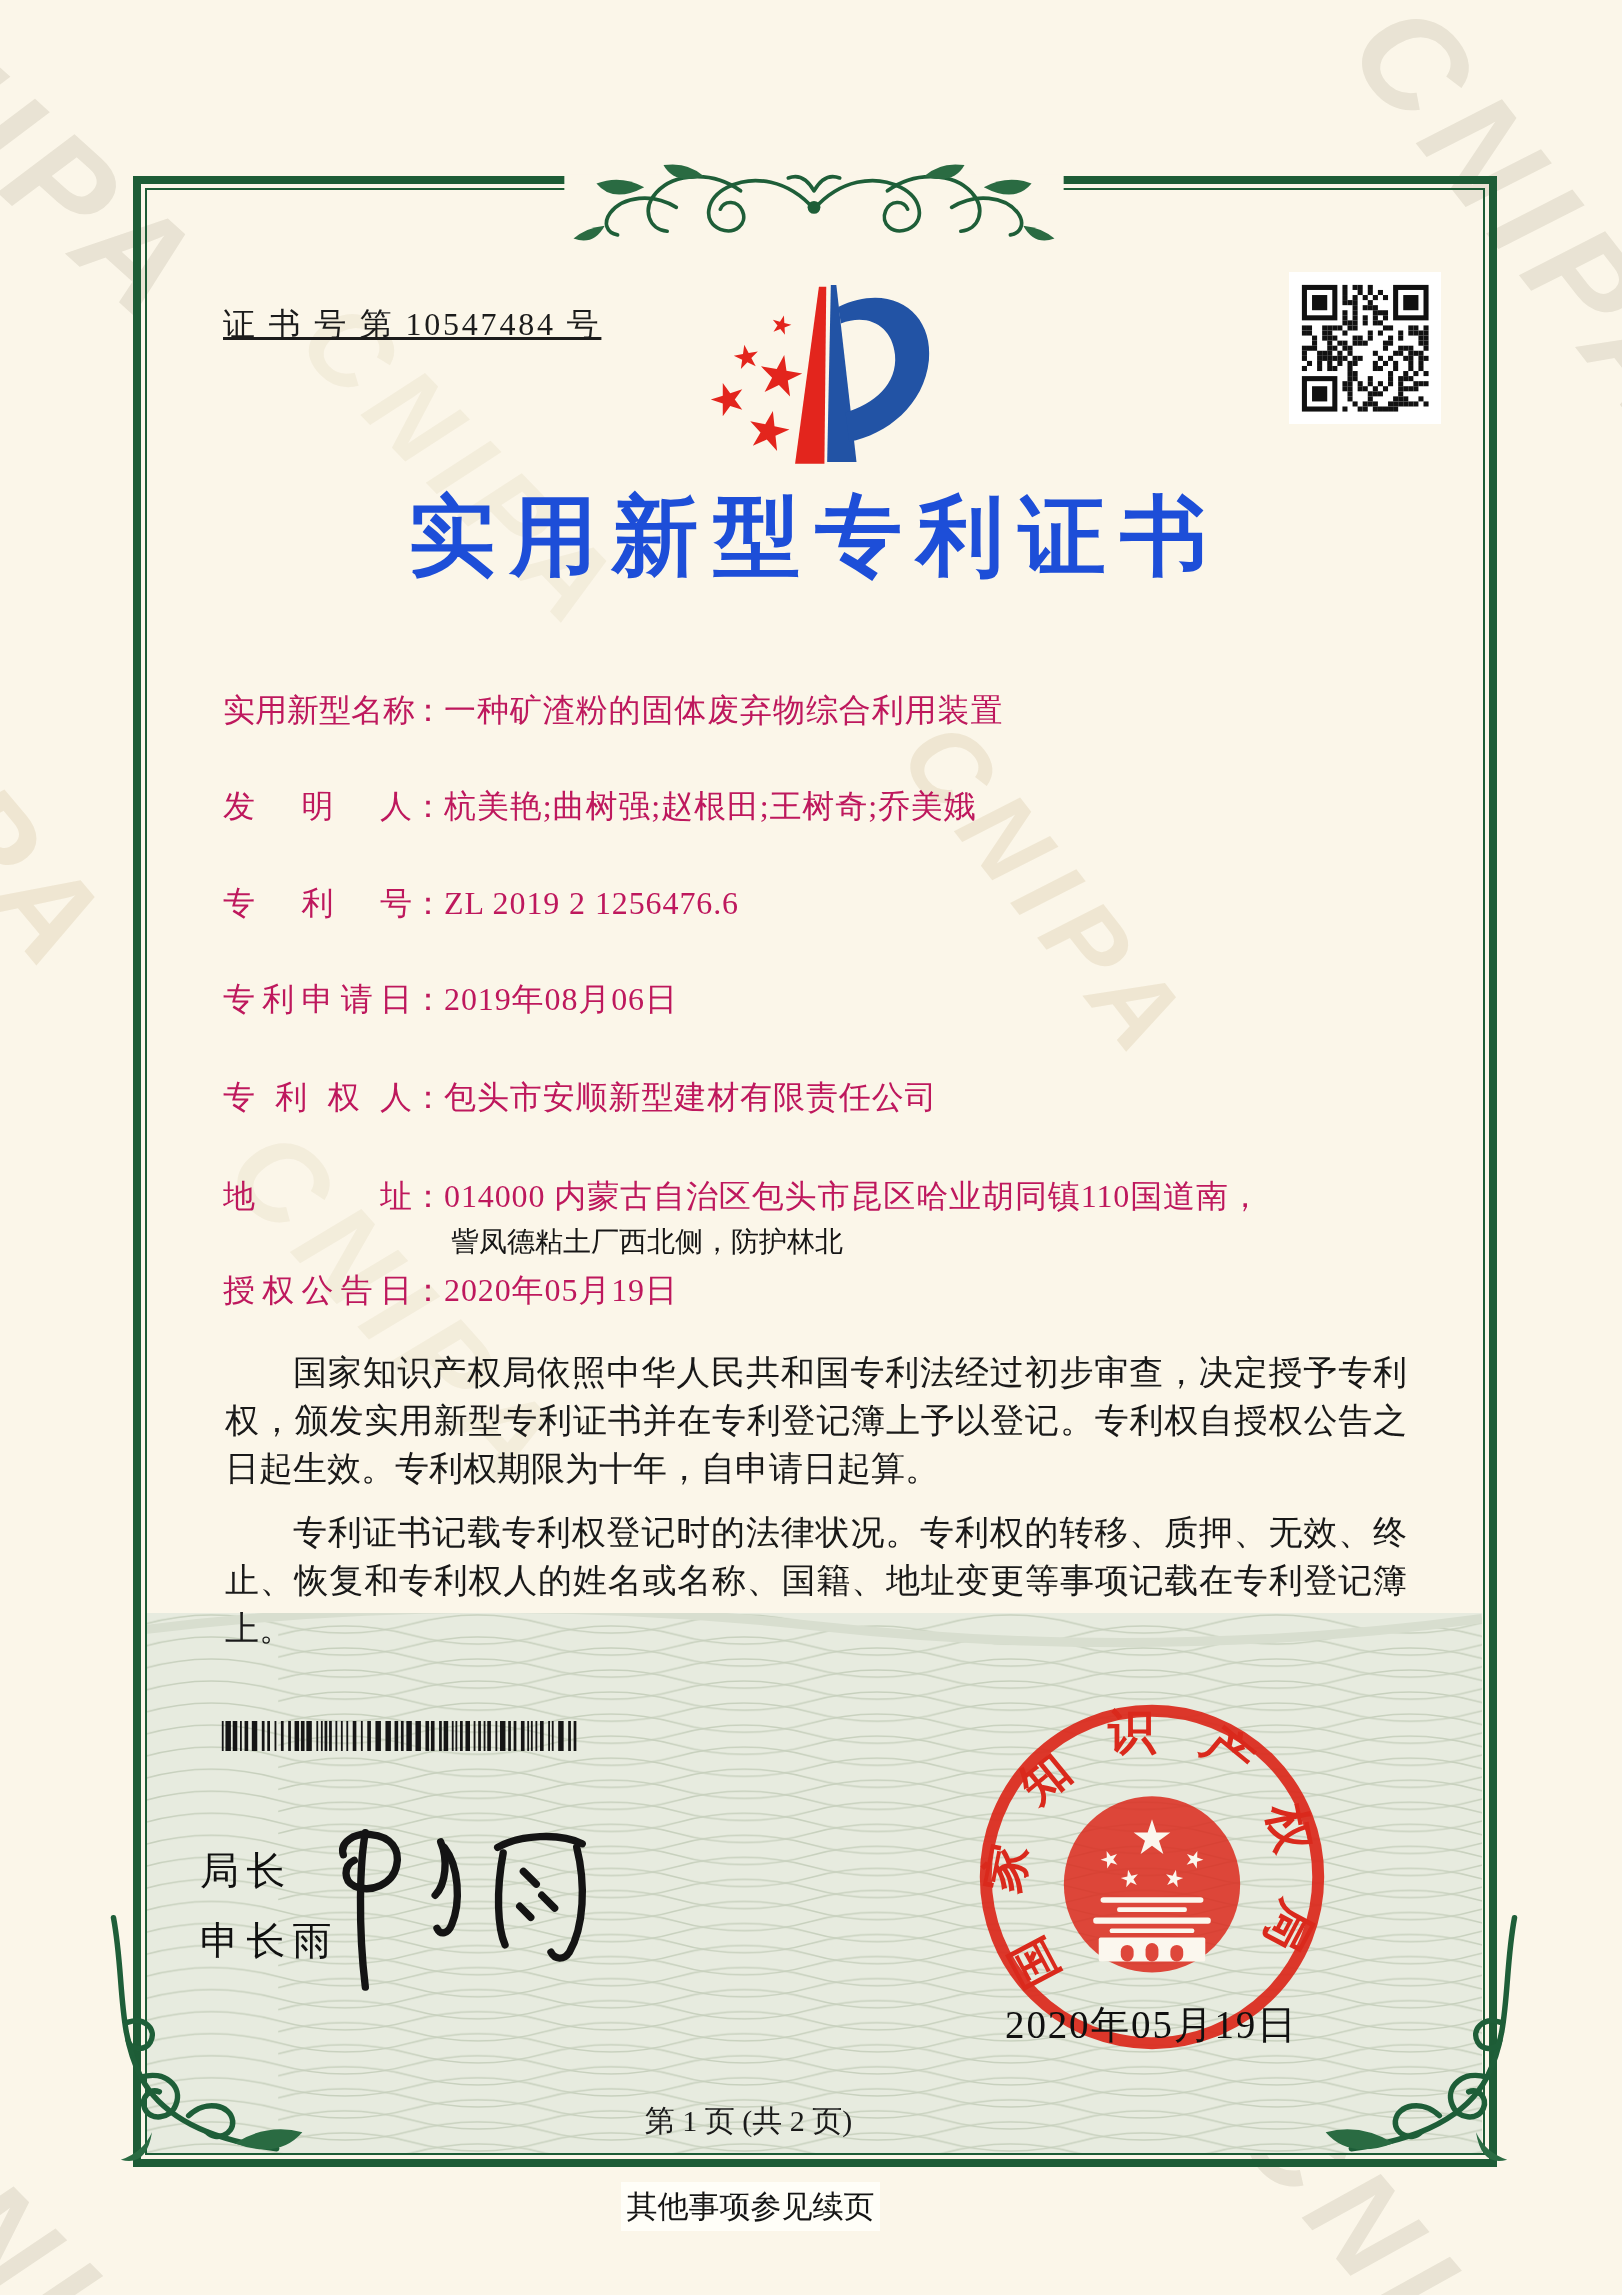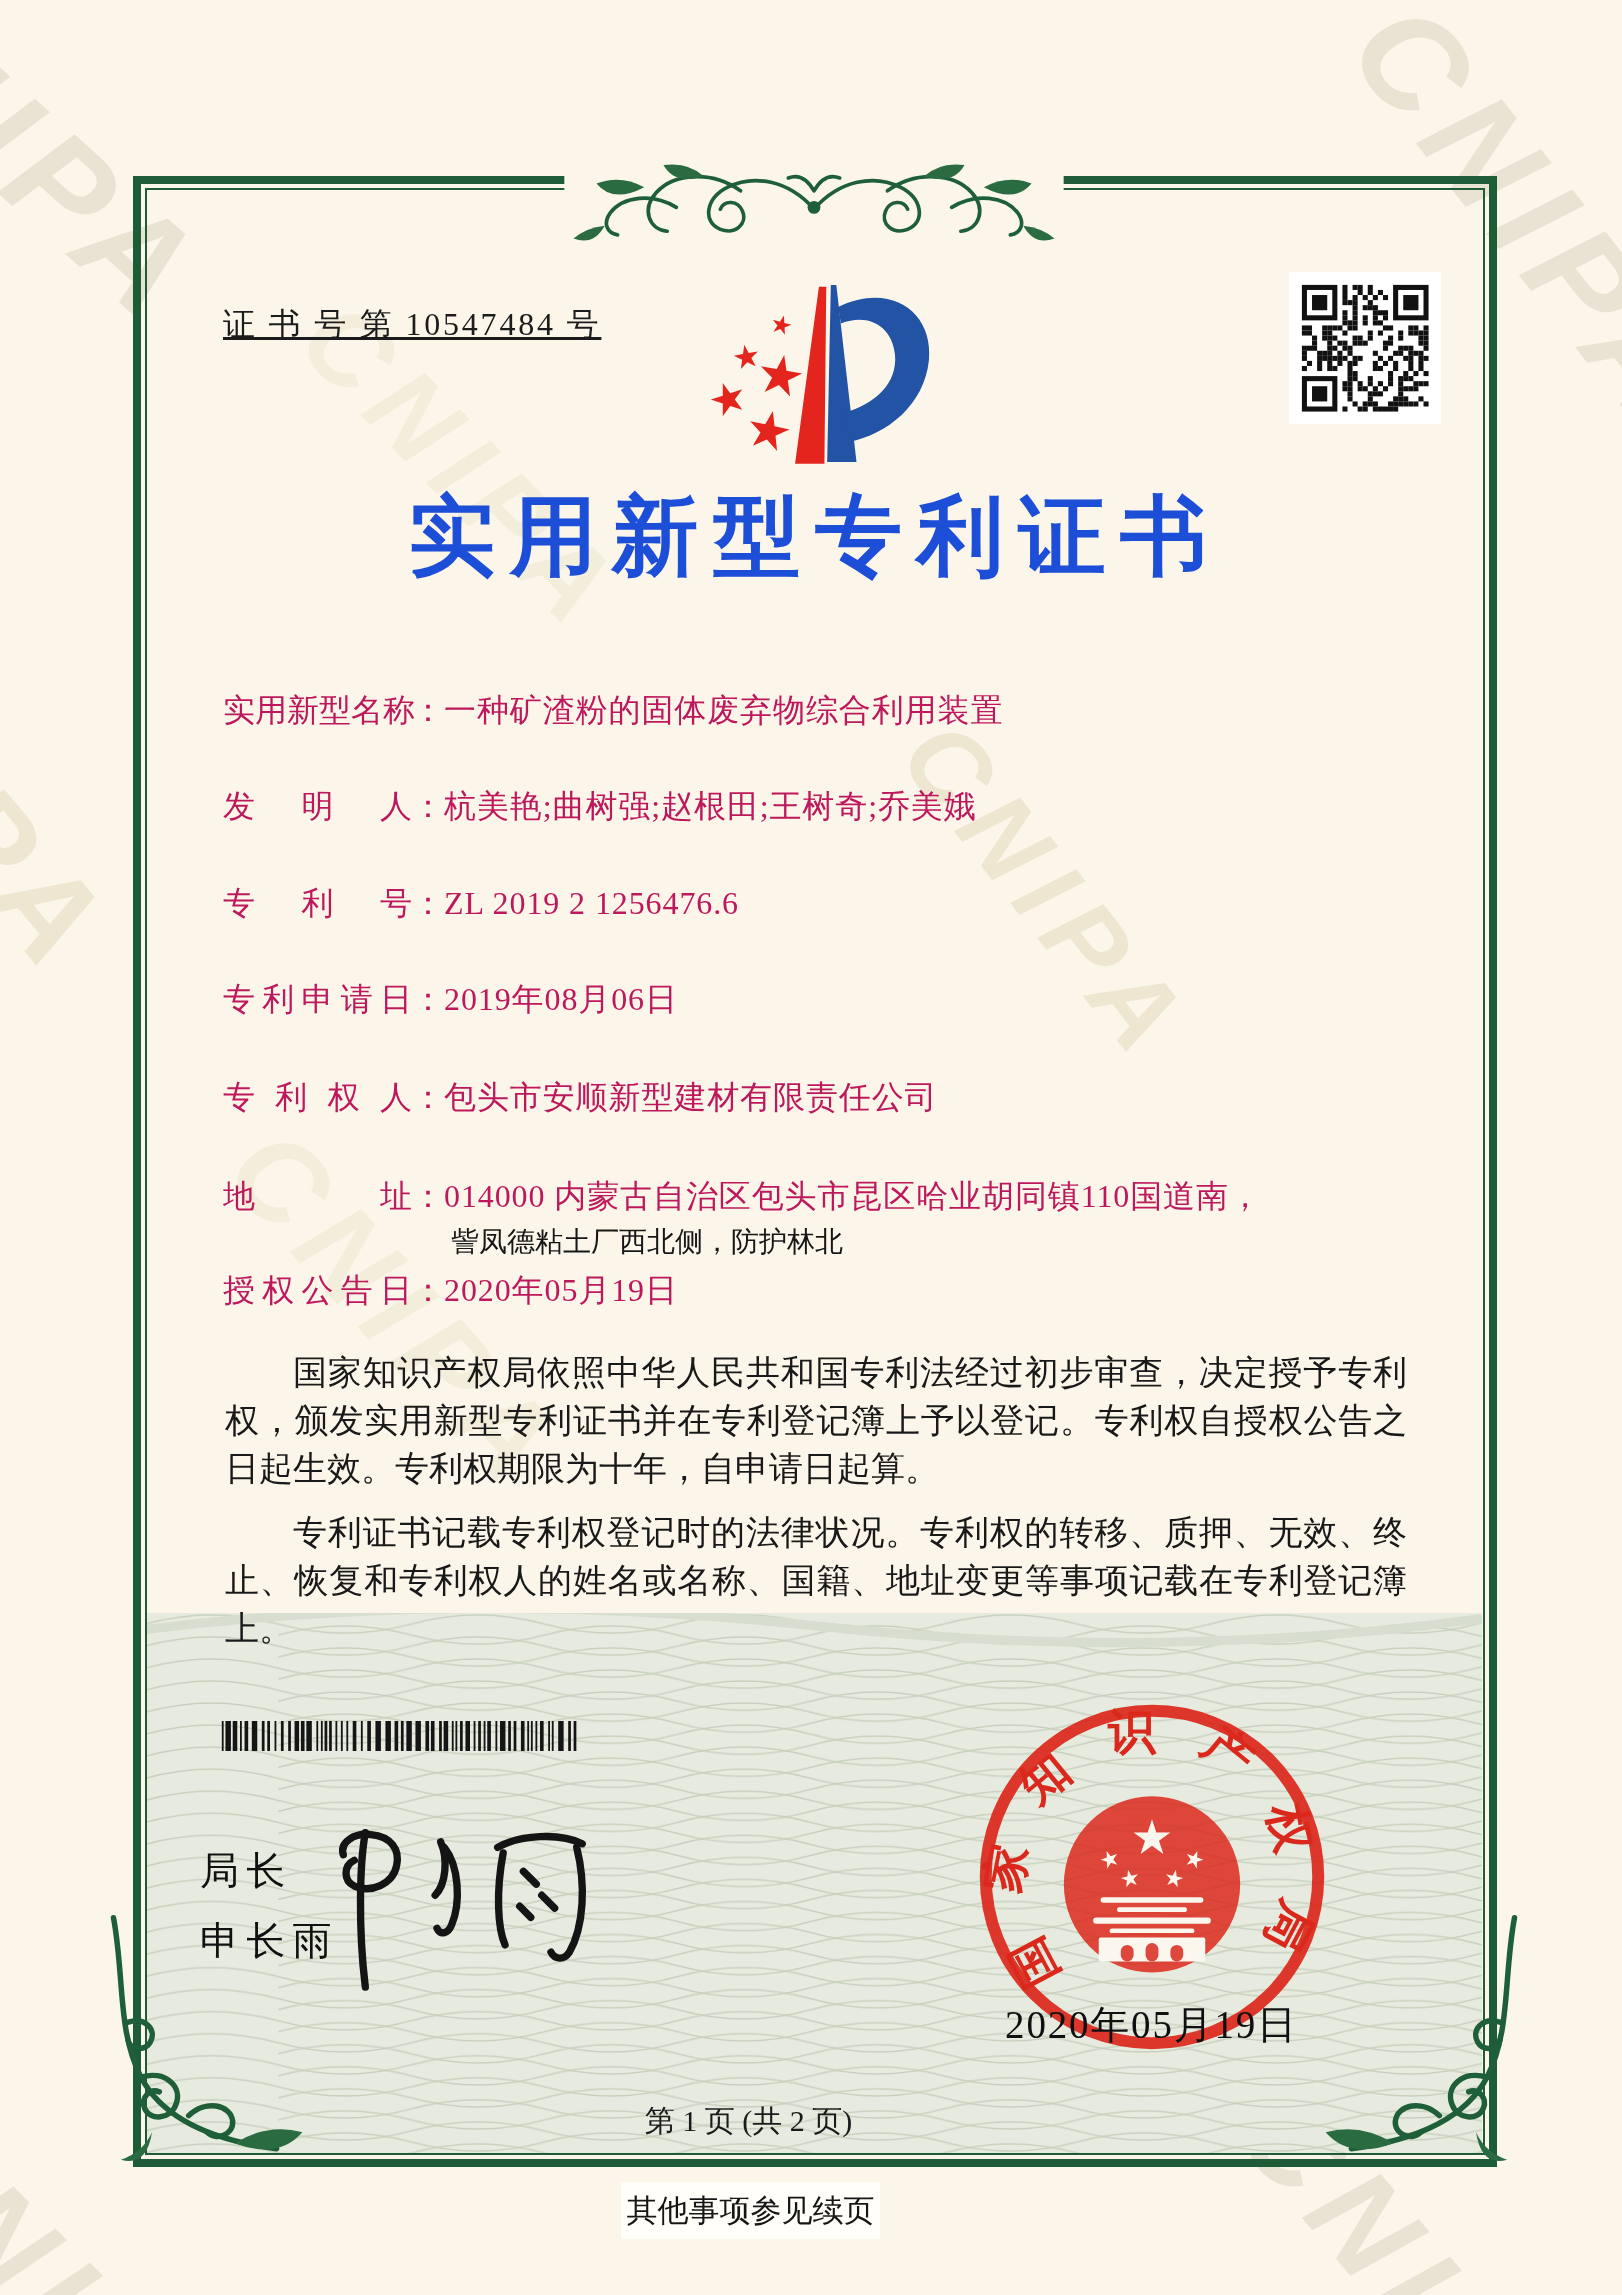--- a/index.html
+++ b/index.html
@@ -32,21 +32,21 @@
 
   .body-text{left:209px;top:1333px;width:1214px;font-size:34px;line-height:48px;color:#191919;
              text-align:justify;z-index:5;}
   .body-text p{margin:16px;text-indent:2em;}
 
   .juzhang{left:200px;font-size:39px;letter-spacing:7.3px;color:#111;
            font-family:"Liberation Sans","DejaVu Sans",sans-serif;z-index:6;}
   .seal-date{left:968px;top:1998px;width:367px;text-align:center;font-size:39px;letter-spacing:1.8px;
              color:#101010;z-index:8;}
   .page-num{left:133px;top:2101px;width:1231px;text-align:center;font-size:30px;color:#1a1a1a;z-index:6;}
-  .footer-note{left:621px;top:2182px;width:259px;height:57px;background:#fffef8;display:flex;
+  .footer-note{left:621px;top:2182px;width:259px;height:49px;background:#fffef8;display:flex;
                align-items:center;justify-content:center;font-size:31px;color:#151515;z-index:6;}
 
   svg{display:block;}
   .z6{z-index:6;} .z7{z-index:7;}
 </style>
 </head>
 <body>
 
 <div class="page">
 

